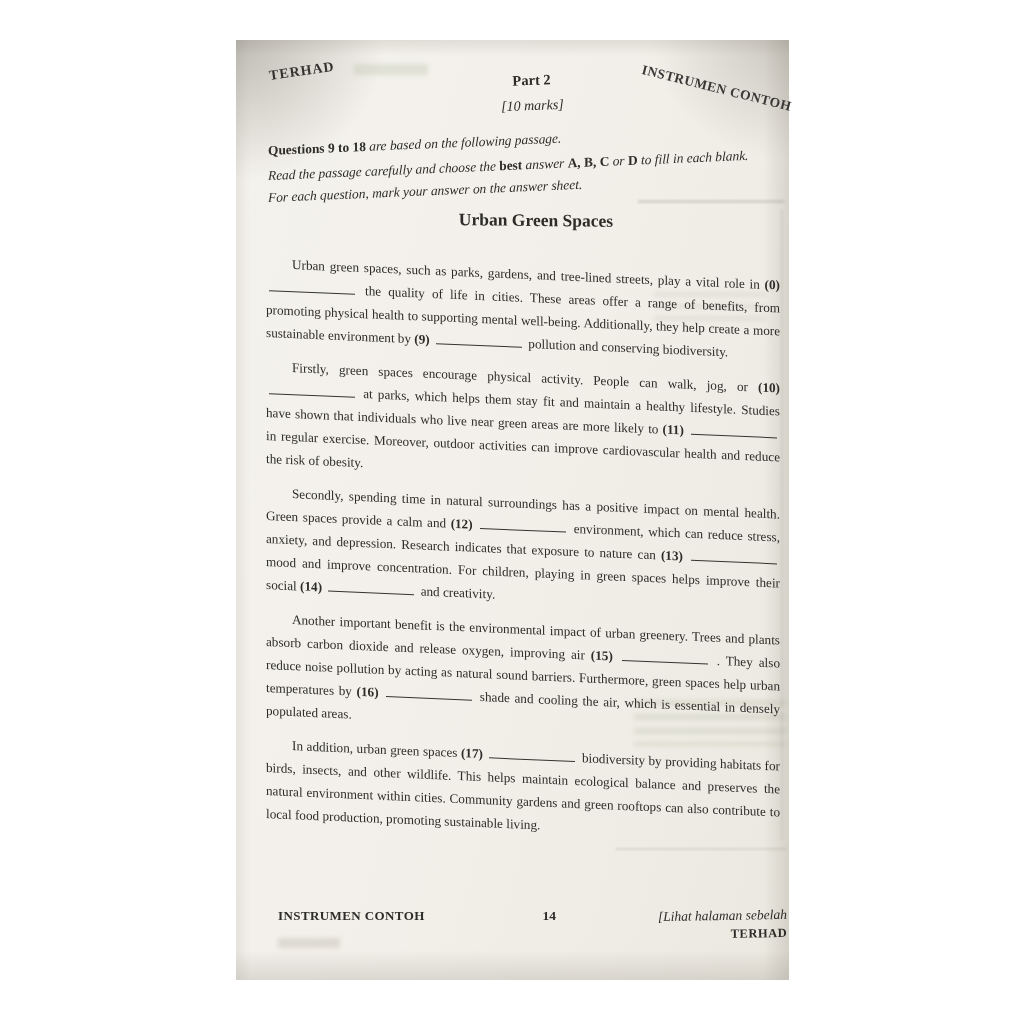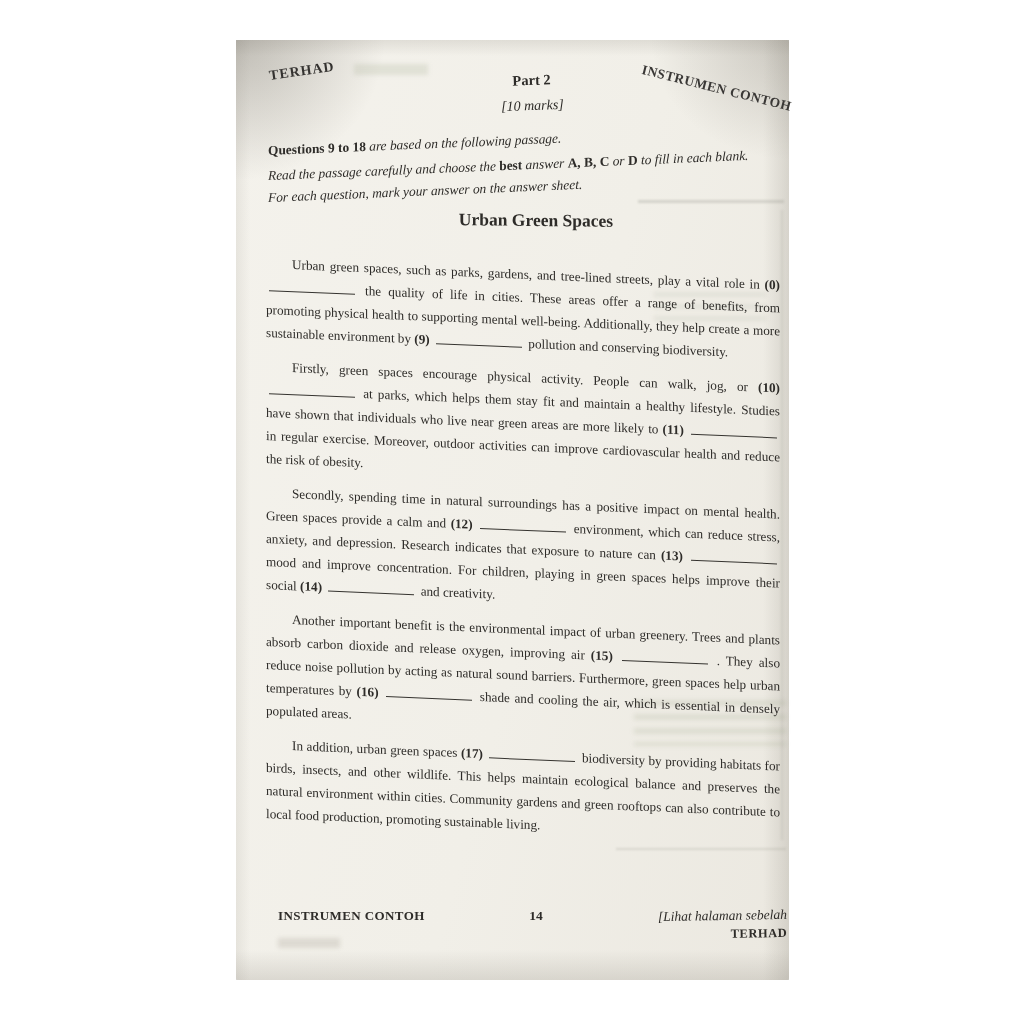--- a/index.html
+++ b/index.html
@@ -66,21 +66,21 @@
   .passage-title{position:absolute;left:30px;top:170px;width:540px;text-align:center;
     font-weight:bold;font-size:17.5px;transform:skewY(.6deg);}
   .passage-body{position:absolute;left:30px;top:212px;width:514px;
     font-size:13.2px;transform:skewY(2.4deg);transform-origin:left top;}
   .para{margin:0 0 11px 0;line-height:23px;text-align:justify;text-indent:26px;}
   .blank{display:inline-block;width:86px;height:10px;margin:0 3px;
     border-bottom:1.4px solid #35332f;}
 
   
   .footer-left{position:absolute;left:42px;top:868px;font-weight:bold;font-size:13px;letter-spacing:.4px;}
-  .footer-page{position:absolute;left:280px;top:868px;width:40px;text-align:center;
+  .footer-page{position:absolute;left:280px;top:868px;width:40px;text-align:right;
     font-weight:bold;font-size:13.5px;}
   .footer-right{position:absolute;right:2px;top:866px;text-align:right;transform:rotate(-1deg);}
   .footer-note{font-style:italic;font-size:13.5px;line-height:19px;}
   .footer-terhad{font-weight:bold;font-size:12.5px;letter-spacing:.5px;line-height:19px;}
 </style>
 </head>
 <body>
 
 <div class="page">
 

